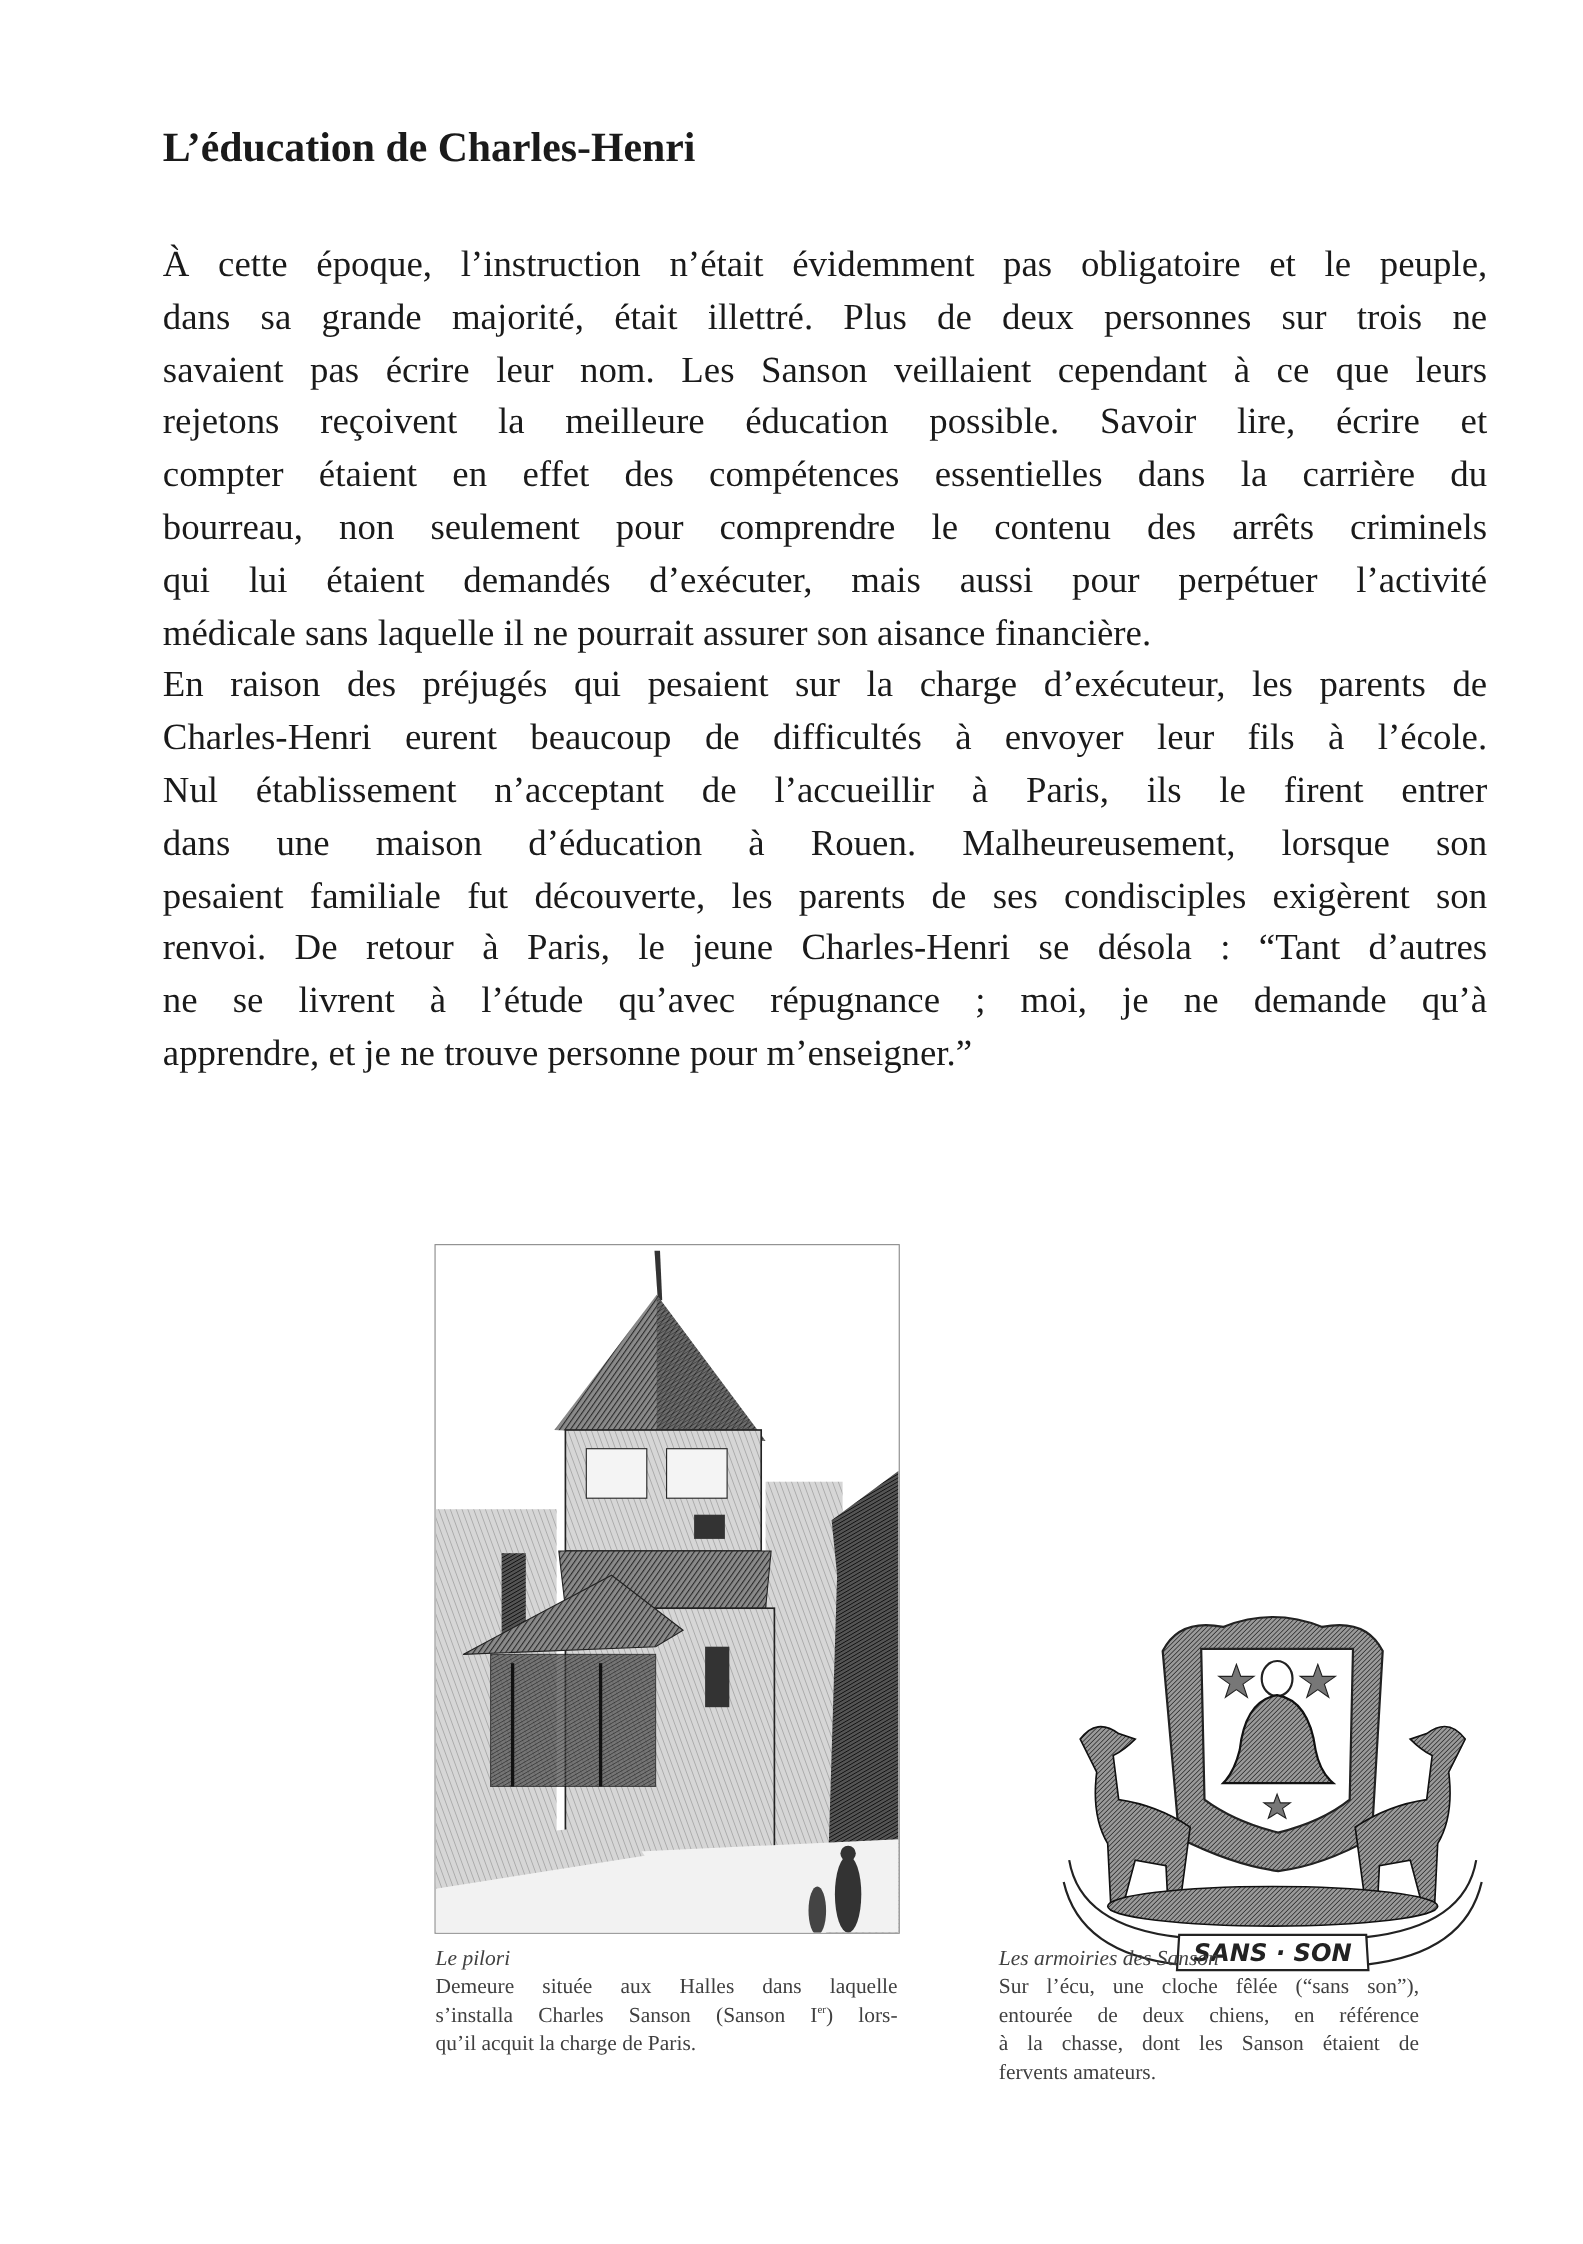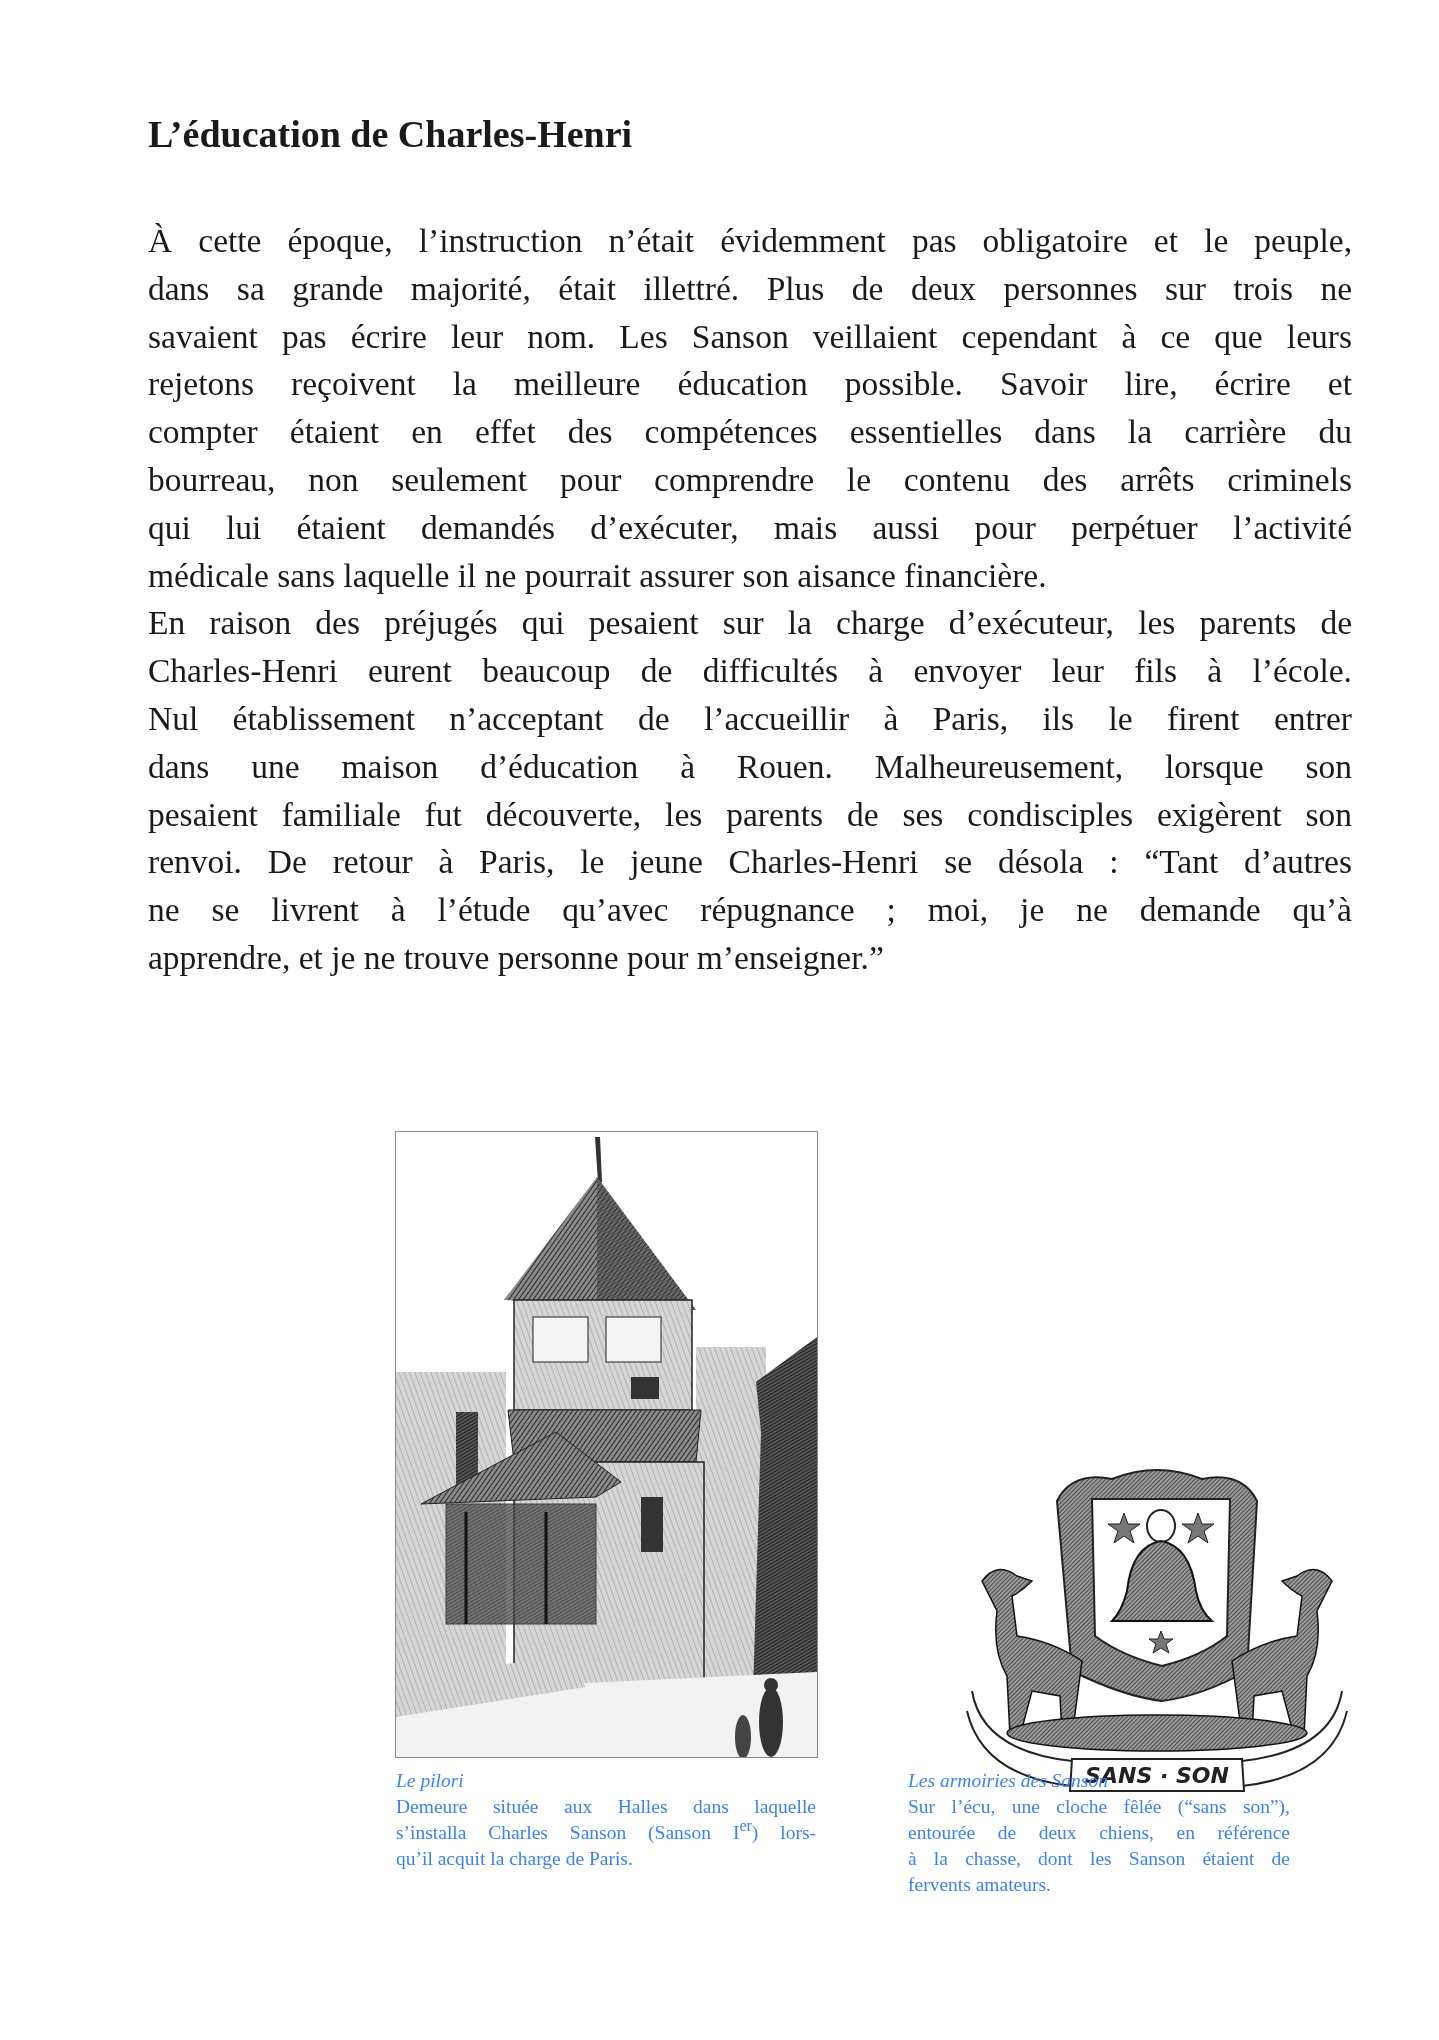--- a/index.html
+++ b/index.html
@@ -4,28 +4,28 @@
 <style>
   html, body { margin:0; padding:0; background:#ffffff; }
   body { width:1439px; height:2040px; position:relative; overflow:hidden;
          font-family:"Liberation Serif","DejaVu Serif",serif; color:#1a1a1a; }
   .title { position:absolute; left:148px; top:112px; font-size:38px; font-weight:700; letter-spacing:0; margin:0; }
   .body-text { position:absolute; left:148px; top:217px; width:1204px; font-size:33.5px; line-height:47.8px; }
   .body-text .ln { display:block; text-align:justify; text-align-last:justify; white-space:nowrap; height:47.8px; overflow:visible; }
   .body-text .ln.last { text-align-last:left; }
   .fig-frame { position:absolute; left:395px; top:1131px; width:421px; height:625px; border:1.5px solid #888; background:#fff; overflow:hidden; }
   .fig-frame svg { display:block; }
-  .cap { position:absolute; font-size:19.5px; line-height:26px; color:#3b82f6; }
+  .cap { position:absolute; font-size:19.5px; line-height:26px; color:#404040; }
   .cap .cap-title { font-style:italic; display:block; }
   .cap .cap-line { display:block; text-align:justify; text-align-last:justify; white-space:nowrap; }
   .cap .cap-line.last { text-align-last:left; }
   .cap-left { left:396px; top:1768px; width:420px; }
   .cap-right { left:908px; top:1768px; width:382px; }
   .arms { position:absolute; left:962px; top:1461px; width:390px; height:345px;font-style:italic; }
-  sup { font-size:16px; line-height:0; position:relative; top:-1px; vertical-align:super; }
+  sup { font-size:10px; line-height:0; position:relative; top:-1px; vertical-align:super; }
 </style>
 </head>
 <body>
 
 <h1 class="title">L’éducation de Charles-Henri</h1>
 
 <div class="body-text">
   <span class="ln">À cette époque, l’instruction n’était évidemment pas obligatoire et le peuple,</span>
   <span class="ln">dans sa grande majorité, était illettré. Plus de deux personnes sur trois ne</span>
   <span class="ln">savaient pas écrire leur nom. Les Sanson veillaient cependant à ce que leurs</span>

